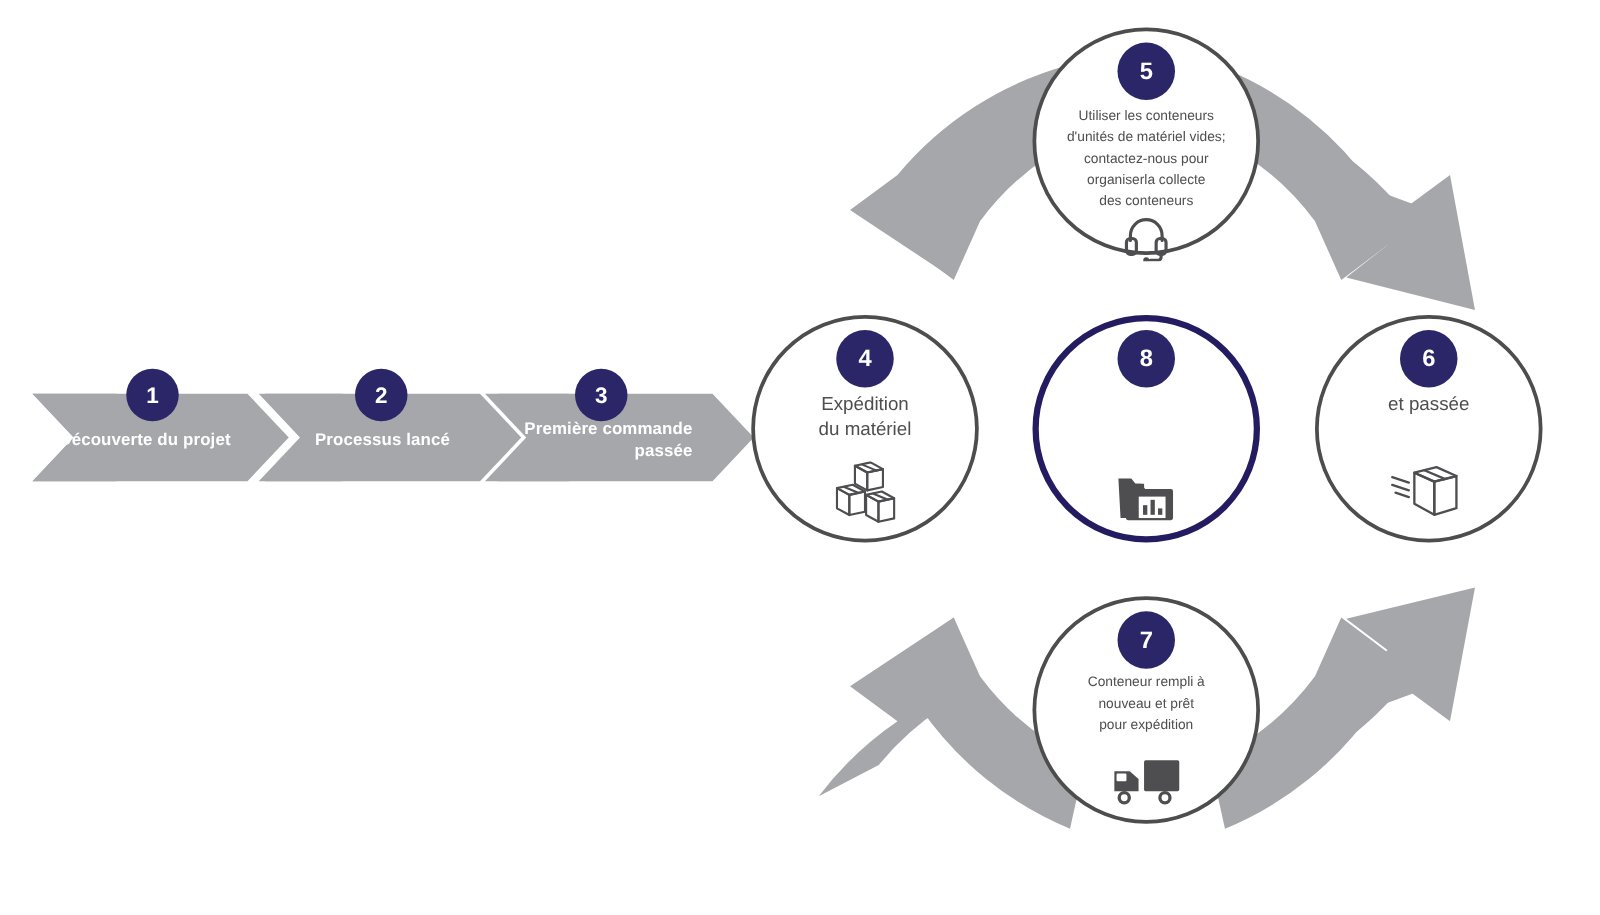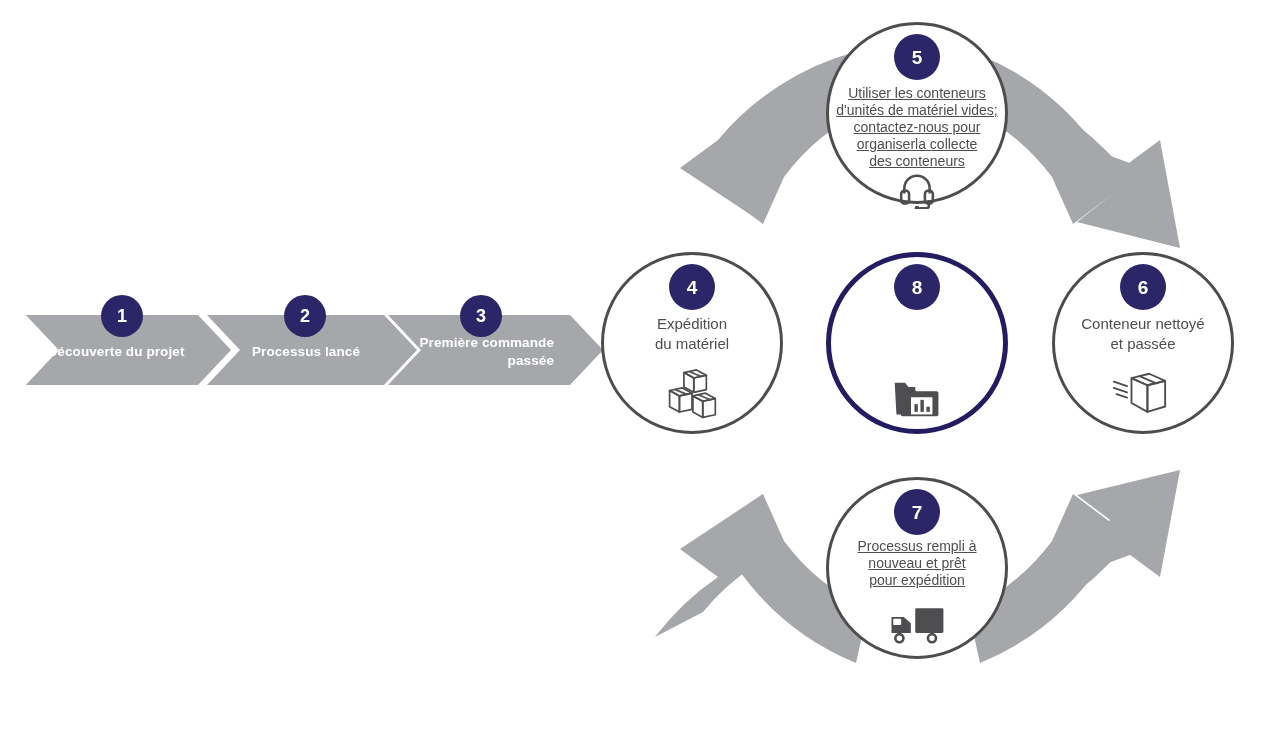--- a/index.html
+++ b/index.html
@@ -81,23 +81,22 @@
   .node-text {
     position: absolute;
     left: 0;
     width: 100%;
     text-align: center;
     font-size: 15px;
     line-height: 20px;
     color: #4e4e50;
   }
   .node-text.tiny {
-    font-size: 14px;
+    font-size: 11px;
     line-height: 17px;
-    text-decoration: underline;
   }
 
   .node-icon {
     position: absolute;
     left: 0;
     width: 100%;
     display: flex;
     justify-content: center;
     align-items: center;
   }
@@ -269,21 +268,20 @@
         <path d="M 39,28.8 L 53,34.6"></path>
       </g>
     </svg>
   </div>
 
   <div class="node" style="left:1052px; top:252px; width:182px; height:182px;"></div>
   <div class="num-badge ring" style="left:1120px; top:264px;">
     <span>6</span>
   </div>
   <div class="node-text" style="left:1042px; top:314px; width:202px;">
-    <div>Conteneur nettoyé</div>
     <div>et passée</div>
   </div>
   <div class="node-icon" style="left:1052px; top:368px; width:182px; height:54px;">
     <svg width="62" height="52" viewBox="0 0 70 58">
       <g fill="none" stroke="#4e4e50" stroke-width="2.1" stroke-linejoin="round" stroke-linecap="round">
         <path d="M 22,10 L 42,5 L 60,13 L 40,18 Z"></path>
         <path d="M 22,10 L 22,38 L 40,48 L 40,18 Z"></path>
         <path d="M 40,18 L 40,48 L 60,42 L 60,13 Z"></path>
         <path d="M 31,7.8 L 50,15.8"></path>
         <path d="M 2,14 L 17,19"></path>
@@ -291,21 +289,21 @@
         <path d="M 5,28 L 17,32"></path>
       </g>
     </svg>
   </div>
 
   <div class="node" style="left:826px; top:477px; width:182px; height:182px;"></div>
   <div class="num-badge ring" style="left:894px; top:489px;">
     <span>7</span>
   </div>
   <div class="node-text tiny" style="left:822px; top:538px; width:190px;">
-    <div>Processus rempli à</div>
+    <div>Conteneur rempli à</div>
     <div>nouveau et prêt</div>
     <div>pour expédition</div>
   </div>
   <div class="node-icon" style="left:826px; top:600px; width:182px; height:50px;">
     <svg width="62" height="44" viewBox="0 0 70 50">
       <g fill="#4e4e50">
         <rect x="33" y="6" width="32" height="28" rx="1.5"></rect>
         <path d="M 6,16 L 20,16 L 28,23 L 28,34 L 6,34 Z"></path>
         <rect x="8" y="18" width="9" height="7" rx="1" fill="#ffffff"></rect>
       </g>

